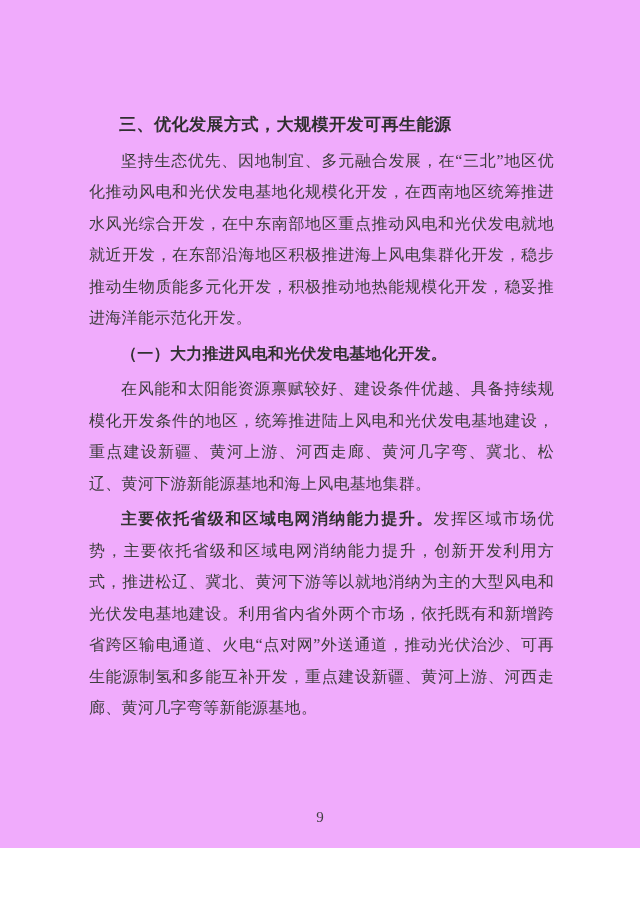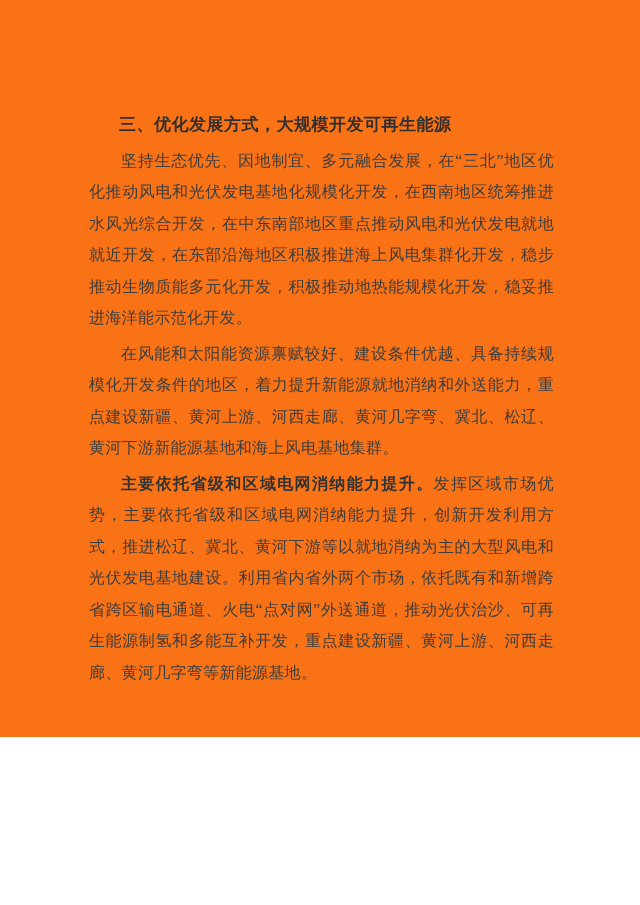--- a/index.html
+++ b/index.html
@@ -3,22 +3,22 @@
 <meta charset="utf-8">
 <style>
   html, body {
     margin: 0;
     padding: 0;
     background: #ffffff;
   }
   .page {
     position: relative;
     width: 640px;
-    height: 737px;
-    background: #f97316;
+    height: 848px;
+    background: #f0abfc;
     overflow: hidden;
     font-family: "Liberation Serif", "DejaVu Serif", serif;
   }
   .content {
     position: absolute;
     left: 85px;
     top: 109px;
     width: 473px;
     color: #3d3d3d;
     font-size: 16px;
@@ -60,22 +60,23 @@
 </head>
 <body>
 
 <div class="page">
   <div class="content">
 
     <h1 class="heading">三、优化发展方式，大规模开发可再生能源</h1>
 
     <p class="para"><span>坚持生态优先、因地制宜、多元融合发展，在“三北”地区优化推动风电和光伏发电基地化规模化开发，在西南地区统筹推进水风光综合开发，在中东南部地区重点推动风电和光伏发电就地就近开发，在东部沿海地区积极推进海上风电集群化开发，稳步推动生物质能多元化开发，积极推动地热能规模化开发，稳妥推进海洋能示范化开发。</span></p>
 
+    <p class="para"><span class="lead">（一）大力推进风电和光伏发电基地化开发。</span></p>
 
-    <p class="para"><span>在风能和太阳能资源禀赋较好、建设条件优越、具备持续规模化开发条件的地区，着力提升新能源就地消纳和外送能力，重点建设新疆、黄河上游、河西走廊、黄河几字弯、冀北、松辽、黄河下游新能源基地和海上风电基地集群。</span></p>
+    <p class="para"><span>在风能和太阳能资源禀赋较好、建设条件优越、具备持续规模化开发条件的地区，统筹推进陆上风电和光伏发电基地建设，重点建设新疆、黄河上游、河西走廊、黄河几字弯、冀北、松辽、黄河下游新能源基地和海上风电基地集群。</span></p>
 
     <p class="para"><span class="lead">主要依托省级和区域电网消纳能力提升。</span><span>发挥区域市场优势，主要依托省级和区域电网消纳能力提升，创新开发利用方式，推进松辽、冀北、黄河下游等以就地消纳为主的大型风电和光伏发电基地建设。利用省内省外两个市场，依托既有和新增跨省跨区输电通道、火电“点对网”外送通道，推动光伏治沙、可再生能源制氢和多能互补开发，重点建设新疆、黄河上游、河西走廊、黄河几字弯等新能源基地。</span></p>
 
 
   </div>
 
   <div class="pager">9</div>
 </div>
 
 </body></html>

